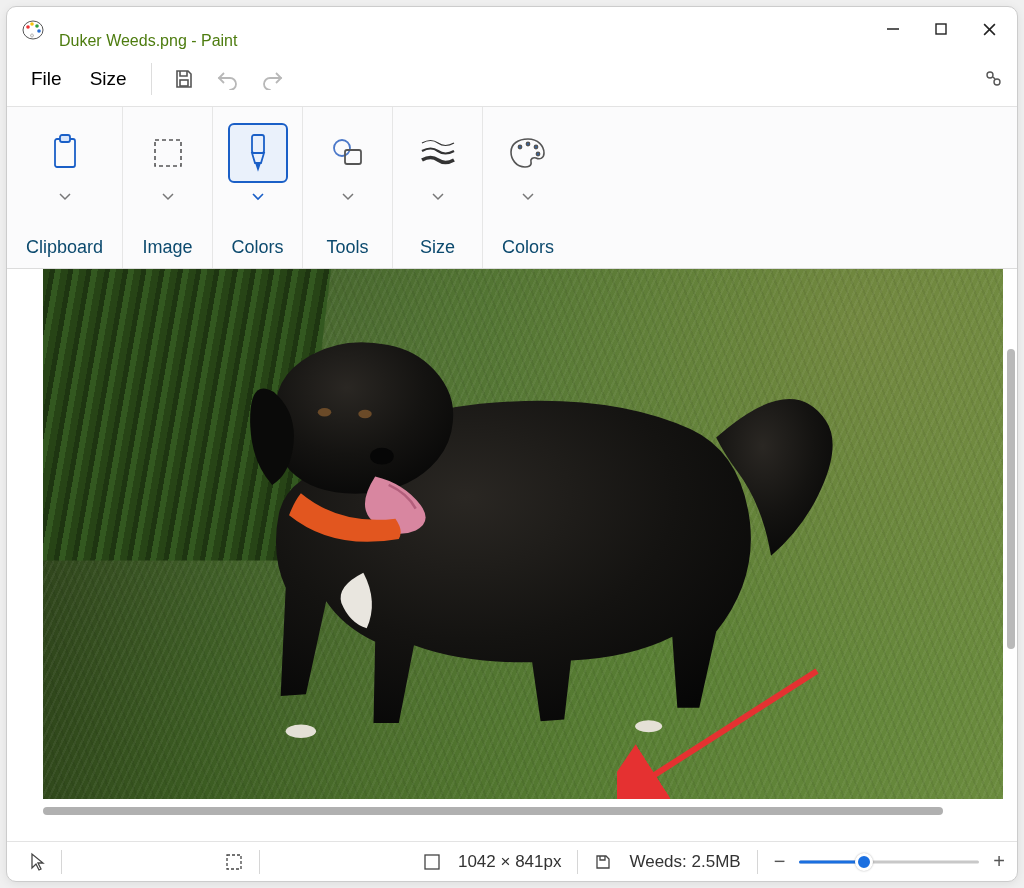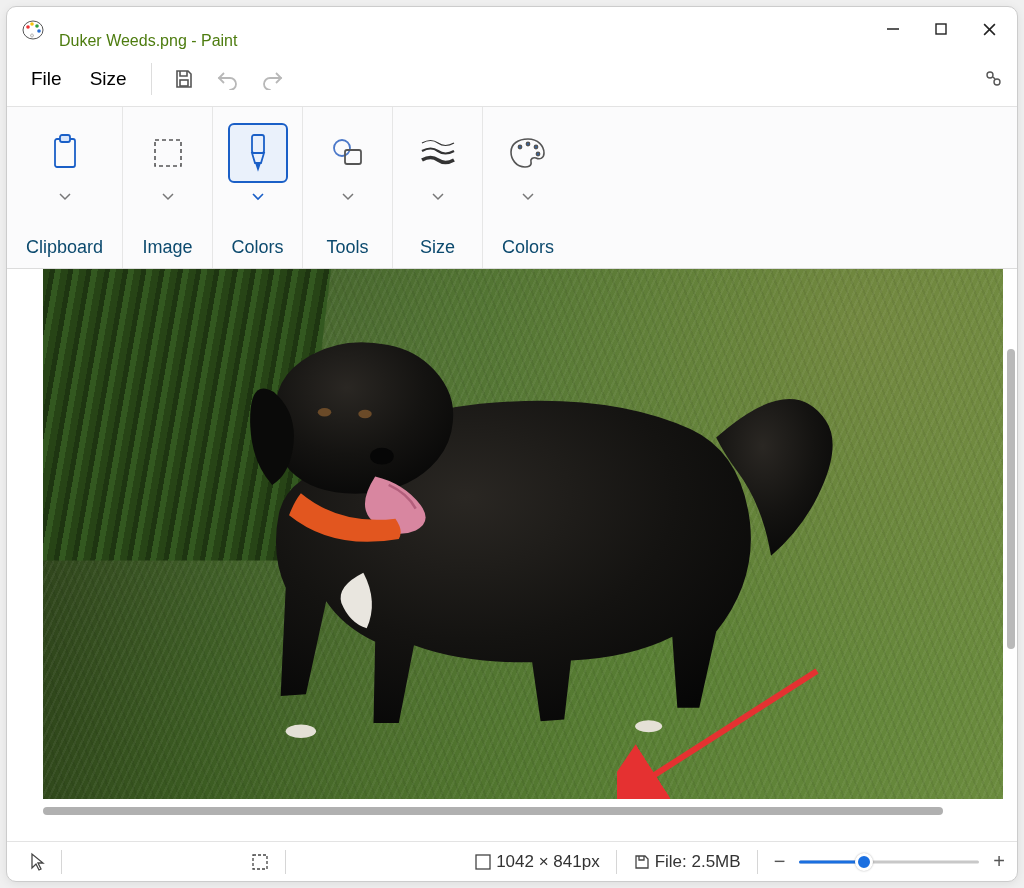--- a/index.html
+++ b/index.html
@@ -50,21 +50,21 @@
     background: repeating-linear-gradient(100deg, #274416 0 7px, #1e3511 7px 12px, #335820 12px 18px);
     filter: blur(.3px);
     clip-path: polygon(0 0, 100% 0, 88% 100%, 0 100%);
   }
   .canvas .dog { position:absolute; left:8%; top:8%; width:82%; height:86%; }
   .vscroll { position:absolute; right:2px; top:80px; width:8px; height:300px; background:#b9b9b9; border-radius:4px; }
   .hscroll { position:absolute; left:36px; right:74px; bottom:26px; height:8px; background:#b0b0b0; border-radius:4px; }
   .arrow-annot { position:absolute; right:180px; bottom:42px; }
   
   .status { height: 40px; display:flex; align-items:center; border-top:1px solid #e3e3e3; padding:0 6px 0 10px; font-size:17px; color:#333; gap: 4px; }
-  .status .sec { display:flex; align-items:center; gap:4px; padding:0 12px; height:100%; }
+  .status .sec { display:flex; align-items:center; gap:17px; padding:0 12px; height:100%; }
   .status .div { width:1px; height:24px; background:#d6d6d6; }
   .status .flexspace { flex:1; }
   .slider { position:relative; width:180px; height:18px; }
   .slider .track { position:absolute; left:0; right:0; top:50%; height:3px; background:#c8c8c8; transform:translateY(-50%); border-radius:2px; }
   .slider .fill { position:absolute; left:0; width:62px; top:50%; height:3px; background:#1a6fe0; transform:translateY(-50%); border-radius:2px; }
   .slider .thumb { position:absolute; left:56px; top:50%; width:18px; height:18px; background:#1a6fe0; border:3px solid #fff; border-radius:50%; transform:translateY(-50%); box-shadow:0 0 2px rgba(0,0,0,.3);}
   .icon-sm svg { display:block; }
 </style>
 </head>
 <body>
@@ -322,21 +322,21 @@
       <span>1042 × 841px</span>
     </span>
     <span class="div"></span>
     <span class="sec">
       <span class="icon-sm">
         <svg width="18" height="18" viewBox="0 0 18 18" fill="none" stroke="#444" stroke-width="1.3">
             <path d="M3 3h9l3 3v9H3z"></path>
             <path d="M6 3v4h5V3"></path>
           </svg>
       </span>
-      <span>File: 2.5MB</span>
+      <span>Weeds: 2.5MB</span>
     </span>
     <span class="div"></span>
     <span class="sec" style="gap:14px;padding-right:6px">
       <span style="font-size:20px;color:#555">−</span>
       <span class="slider">
         <span class="track"></span>
           <span class="fill"></span>
           <span class="thumb"></span>
       </span>
       <span style="font-size:20px;color:#555">+</span>

